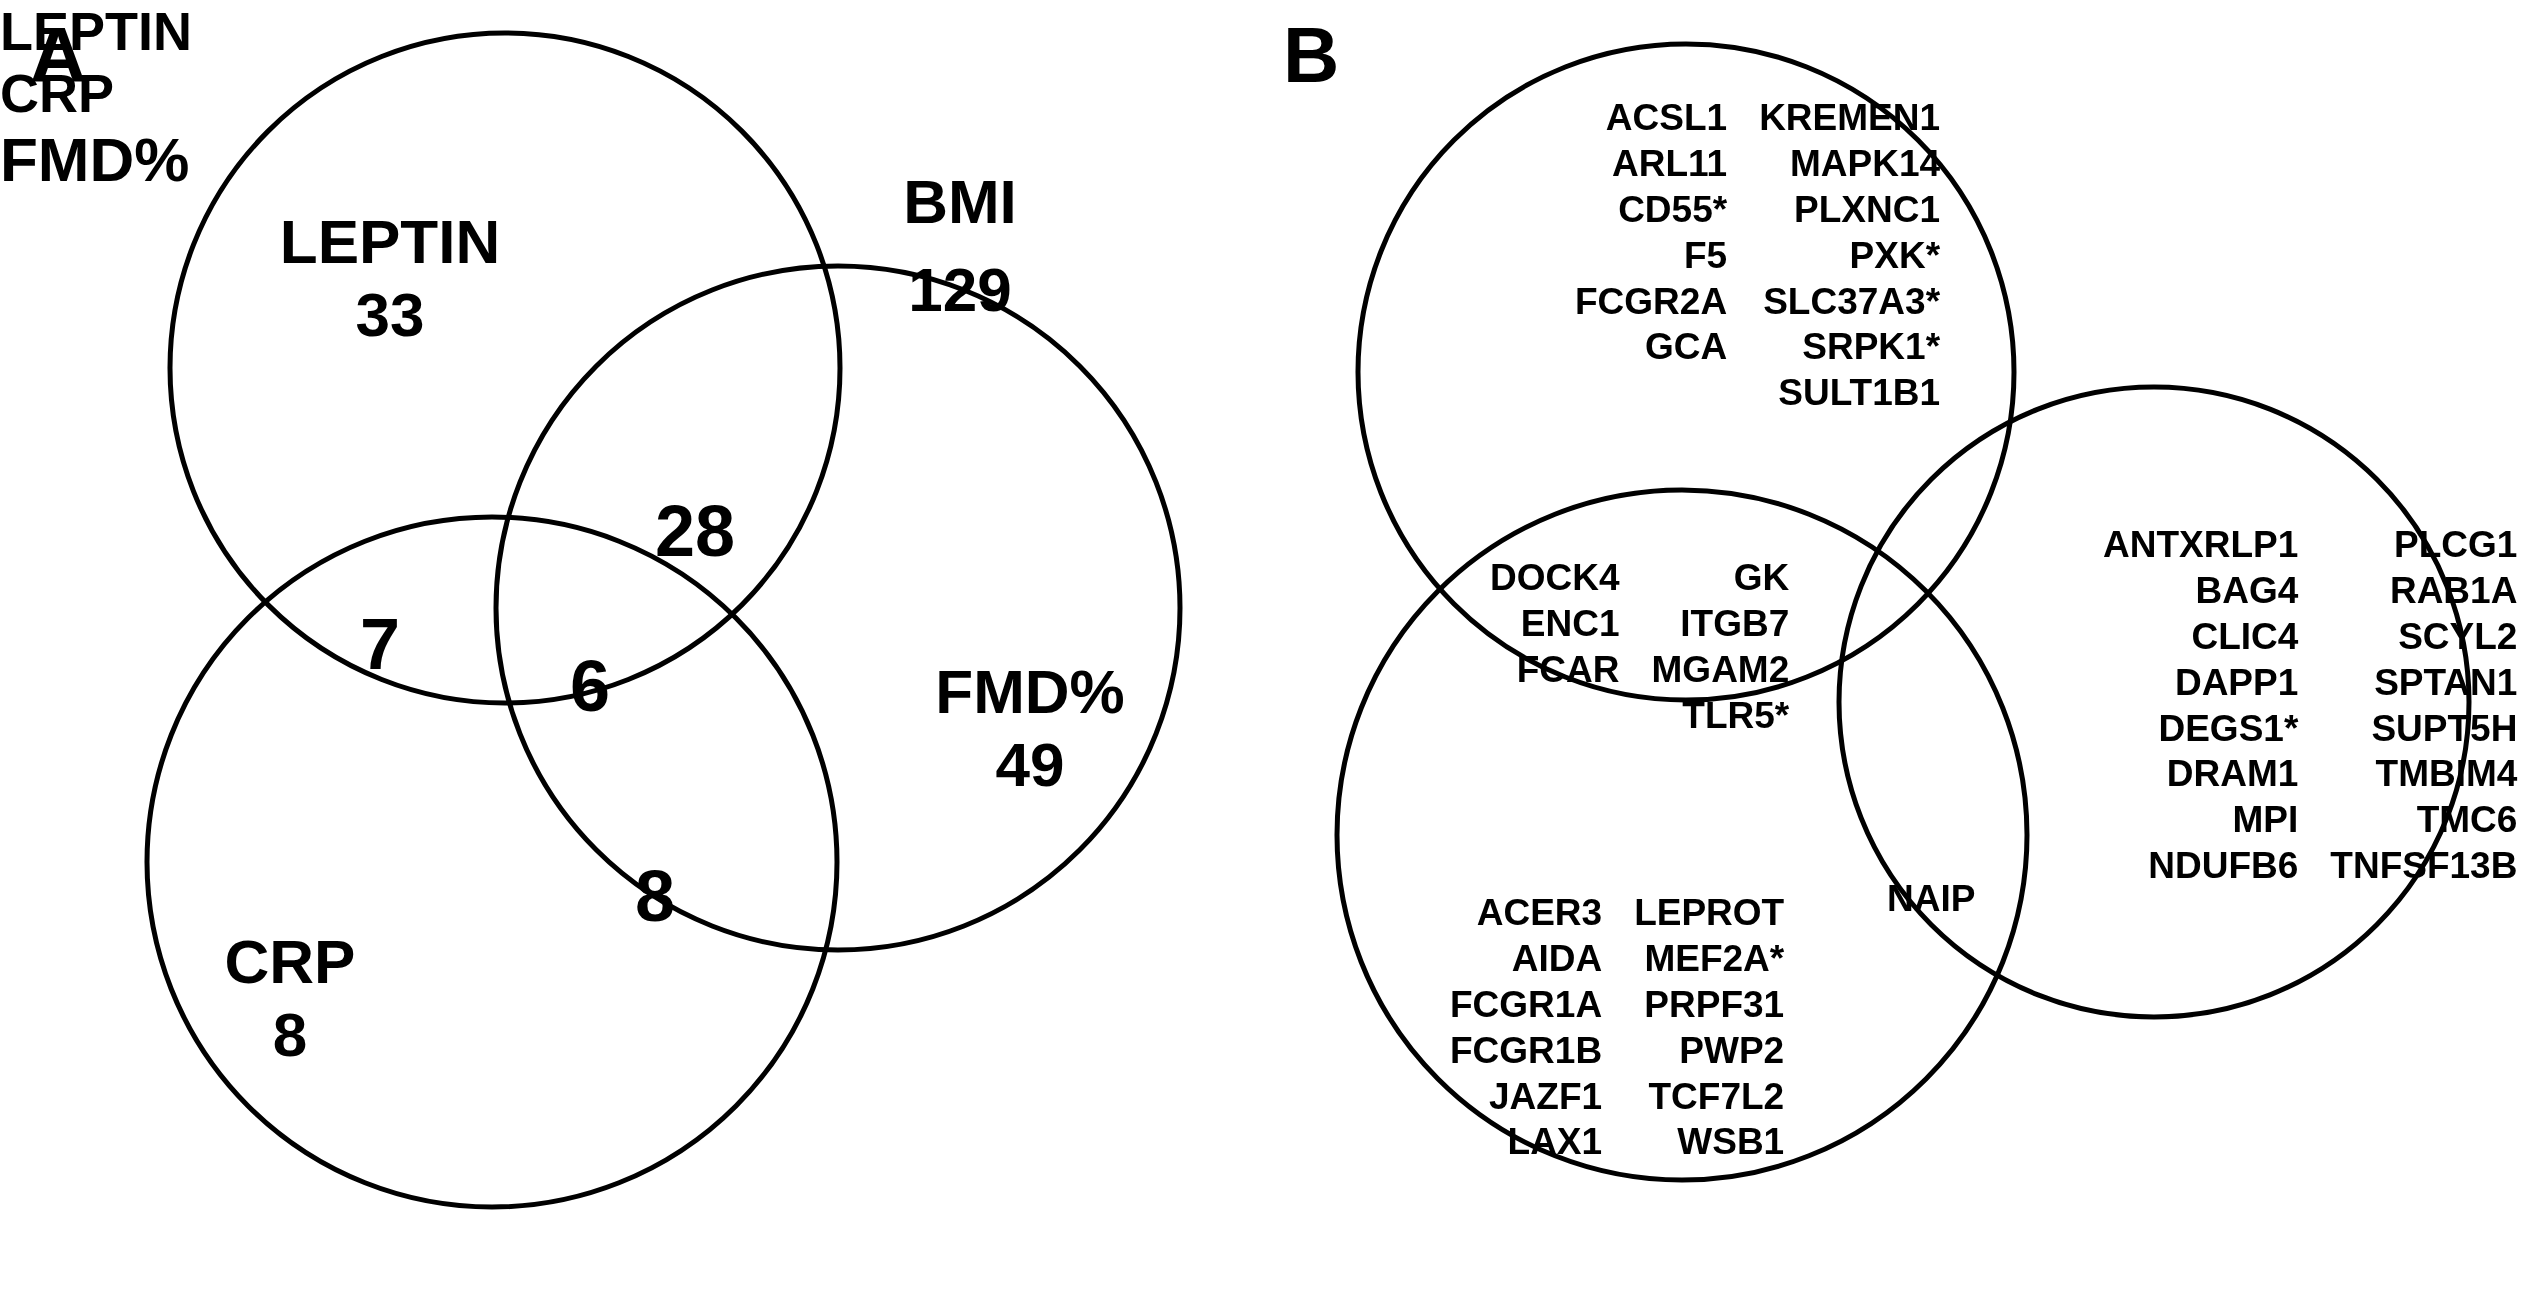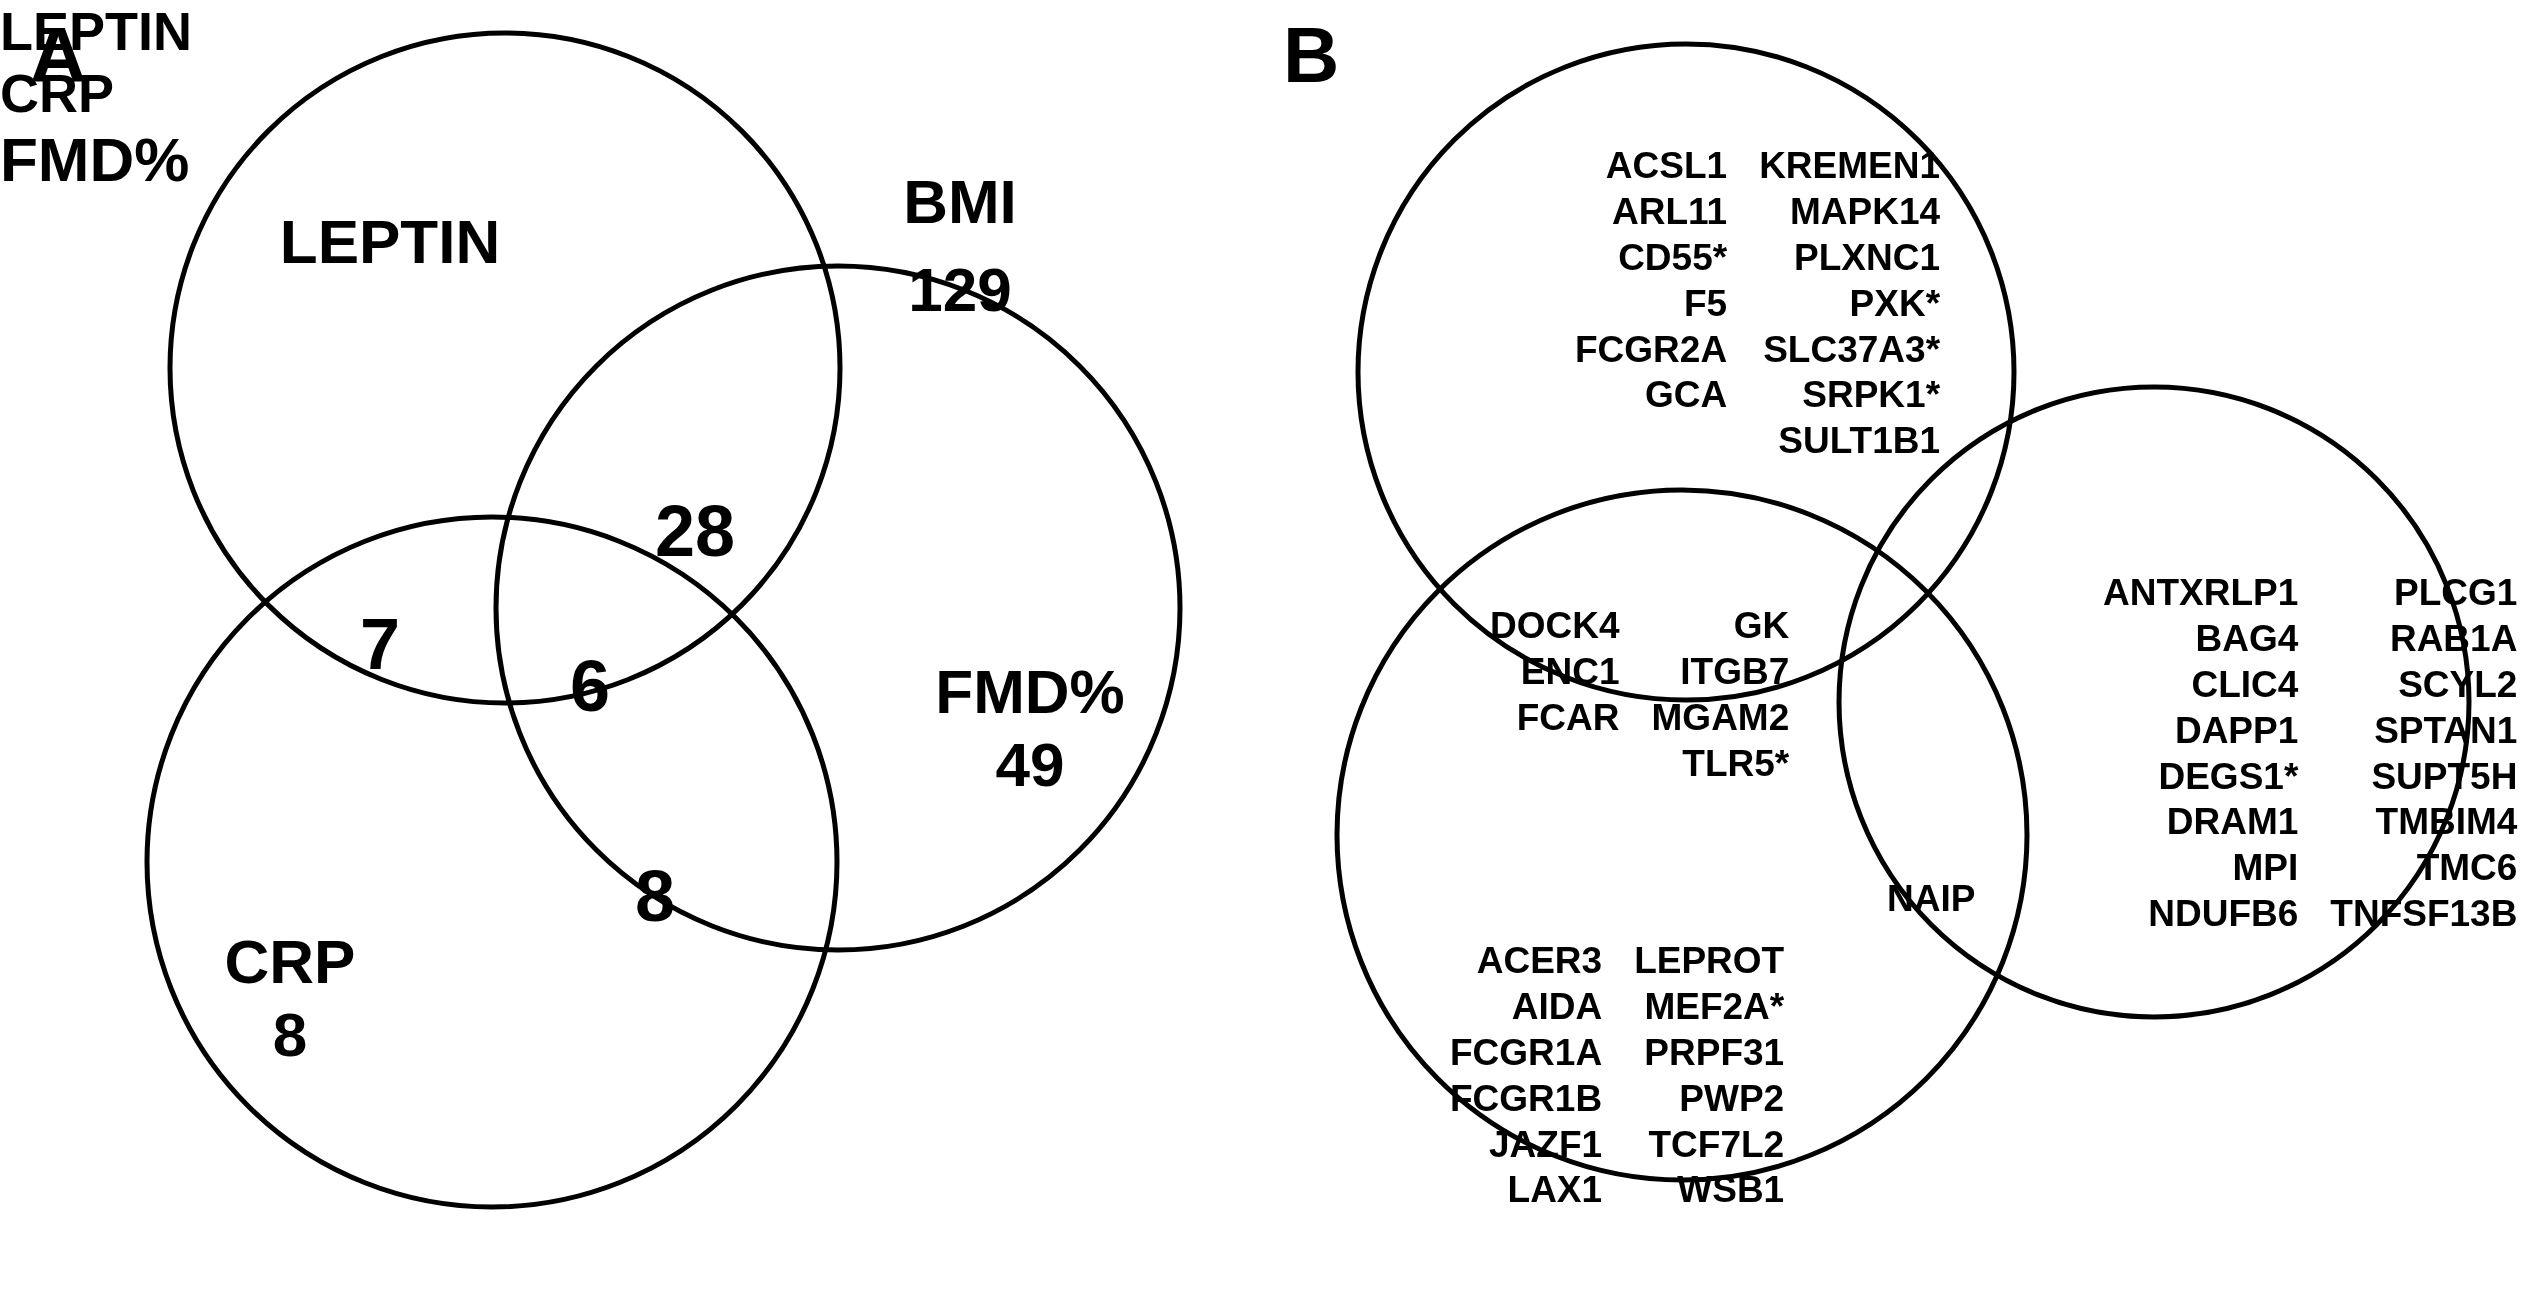--- a/index.html
+++ b/index.html
@@ -70,21 +70,20 @@
   
   .genes {
     position: absolute;
     font-size: 37px;
     font-weight: bold;
     line-height: 1.24;
     white-space: nowrap;
   }
   .genes table {
     border-collapse: collapse;
-    margin-top: 48px;
   }
   .genes td {
     padding: 0 0px;
     font-weight: bold;
     white-space: nowrap;
     vertical-align: top;
   }
   .genes td.col-l {
     text-align: right;
     padding-right: 16px;
@@ -112,20 +111,21 @@
     <circle cx="492" cy="862" r="345"></circle>
 
     <circle cx="1686" cy="372" r="328"></circle>
     <circle cx="2154" cy="702" r="315"></circle>
     <circle cx="1682" cy="835" r="345"></circle>
   </svg>
 
   <div class="panel-letter" style="left:30px; top:16px;">A</div>
 
   <div class="lbl setlabel-a" style="left:240px; top:205px; width:300px;">LEPTIN</div>
+  <div class="lbl count-a" style="left:240px; top:278px; width:300px;">33</div>
 
   <div class="lbl setlabel-a" style="left:860px; top:165px; width:200px;">BMI</div>
   <div class="lbl count-a" style="left:860px; top:253px; width:200px;">129</div>
 
   <div class="lbl setlabel-a" style="left:900px; top:655px; width:260px;">FMD%</div>
   <div class="lbl count-a" style="left:900px; top:728px; width:260px;">49</div>
 
   <div class="lbl setlabel-a" style="left:160px; top:925px; width:260px;">CRP</div>
   <div class="lbl count-a" style="left:160px; top:998px; width:260px;">8</div>
 

